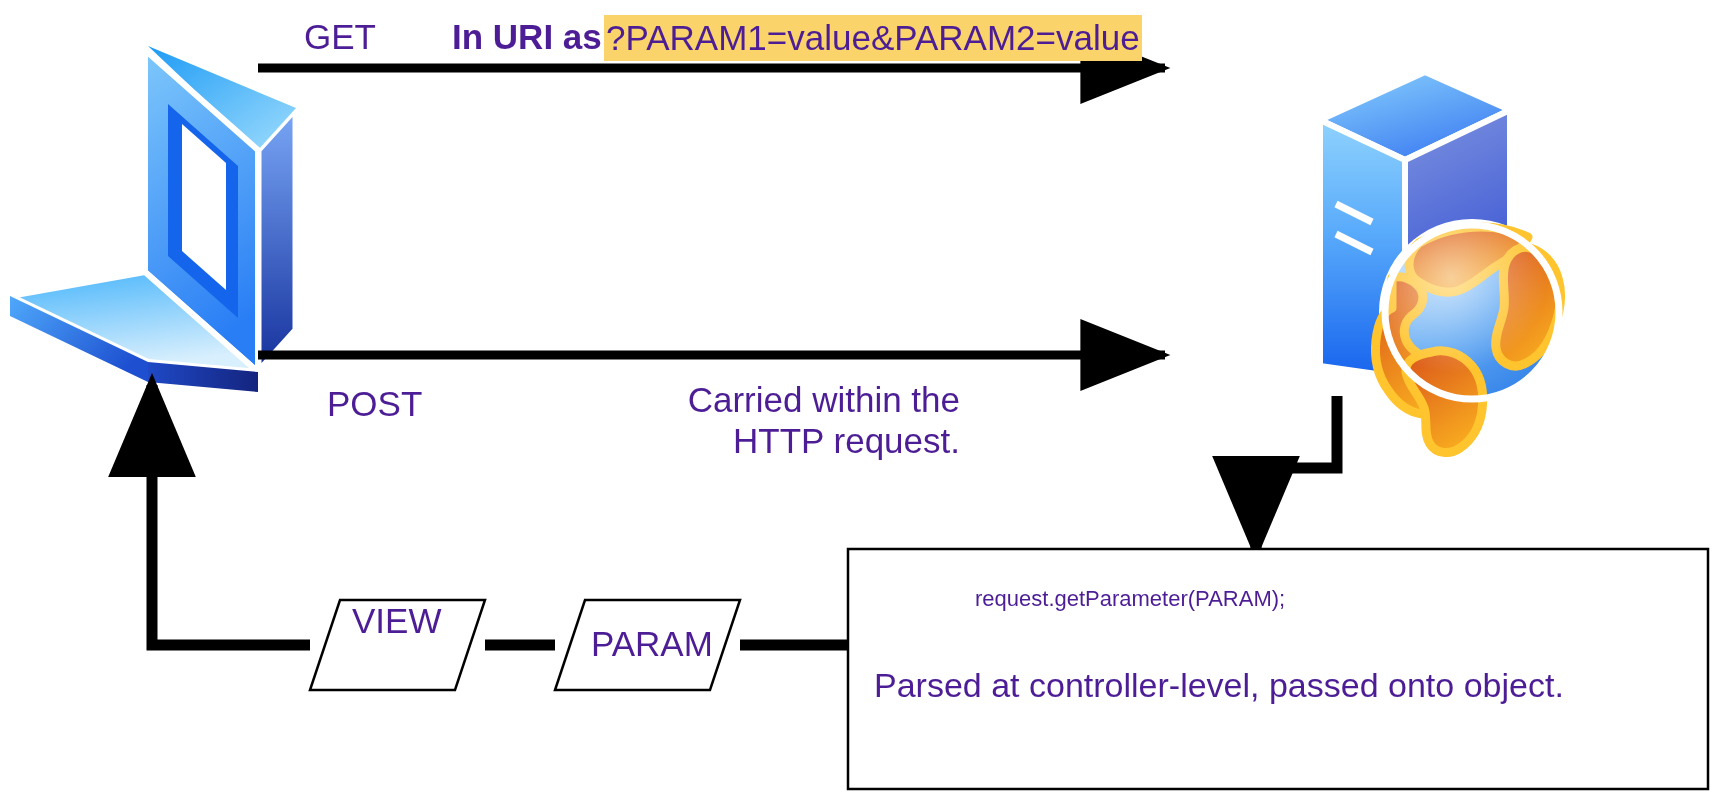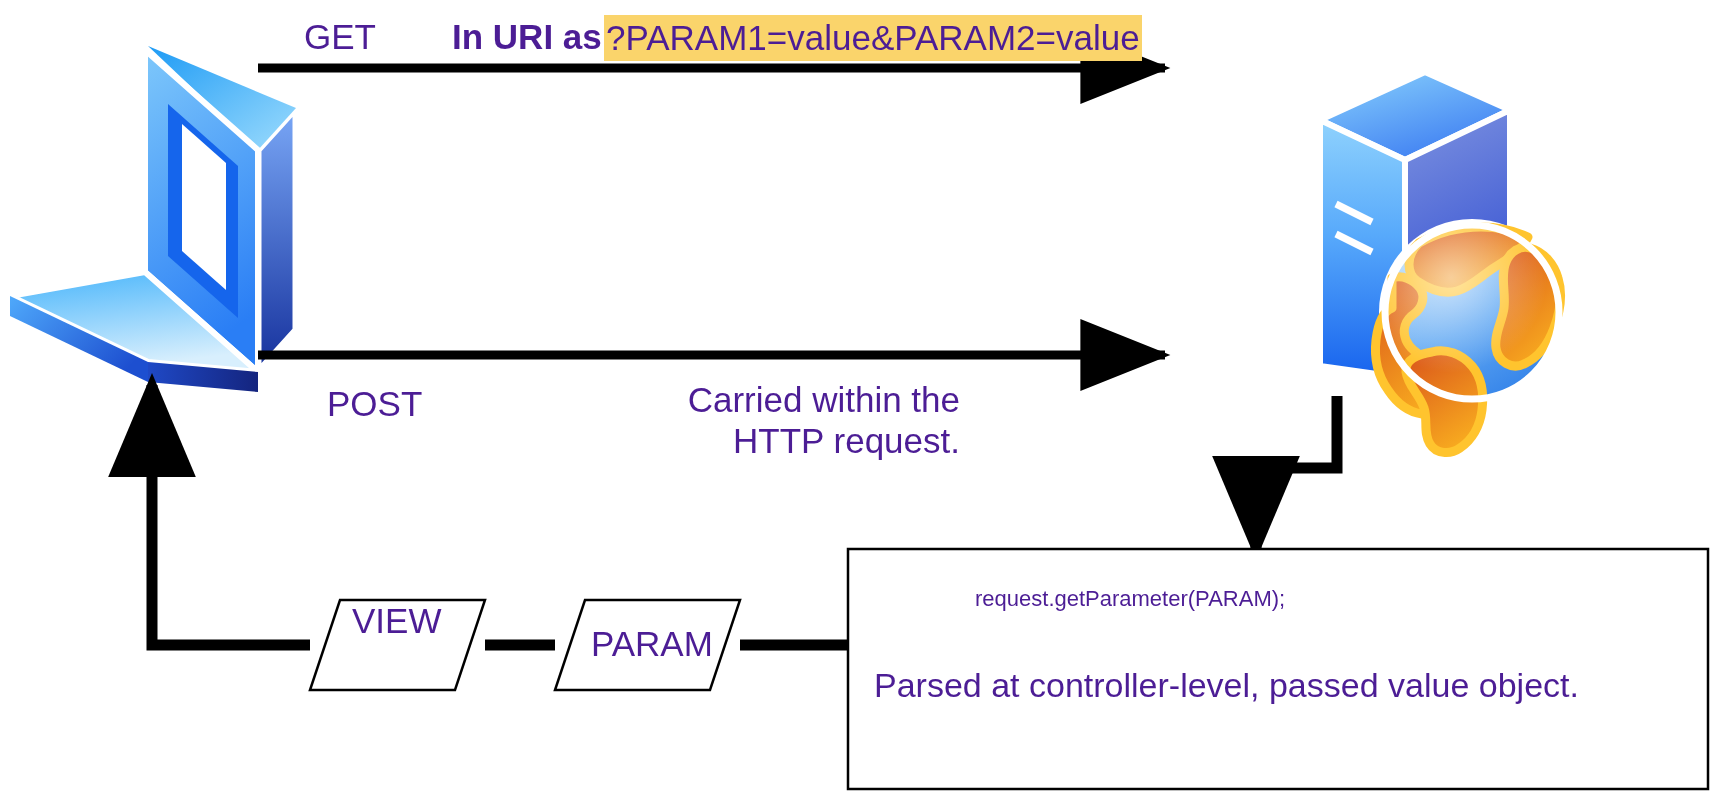--- a/index.html
+++ b/index.html
@@ -183,15 +183,15 @@
   <div class="lbl" id="in-uri-label">In URI as</div>
   <div class="lbl" id="query-string">?PARAM1=value&amp;PARAM2=value</div>
 
   <div class="lbl" id="post-label">POST</div>
   <div class="lbl" id="carried-label">Carried within the HTTP request.</div>
 
   <div class="lbl" id="view-label">VIEW</div>
   <div class="lbl" id="model-label">PARAM</div>
 
   <div class="lbl" id="code-label">request.getParameter(PARAM);</div>
-  <div class="lbl" id="parsed-label">Parsed at controller-level, passed value object.</div>
+  <div class="lbl" id="parsed-label">Parsed at controller-level, passed onto object.</div>
 
 </div>
 
 </body></html>

